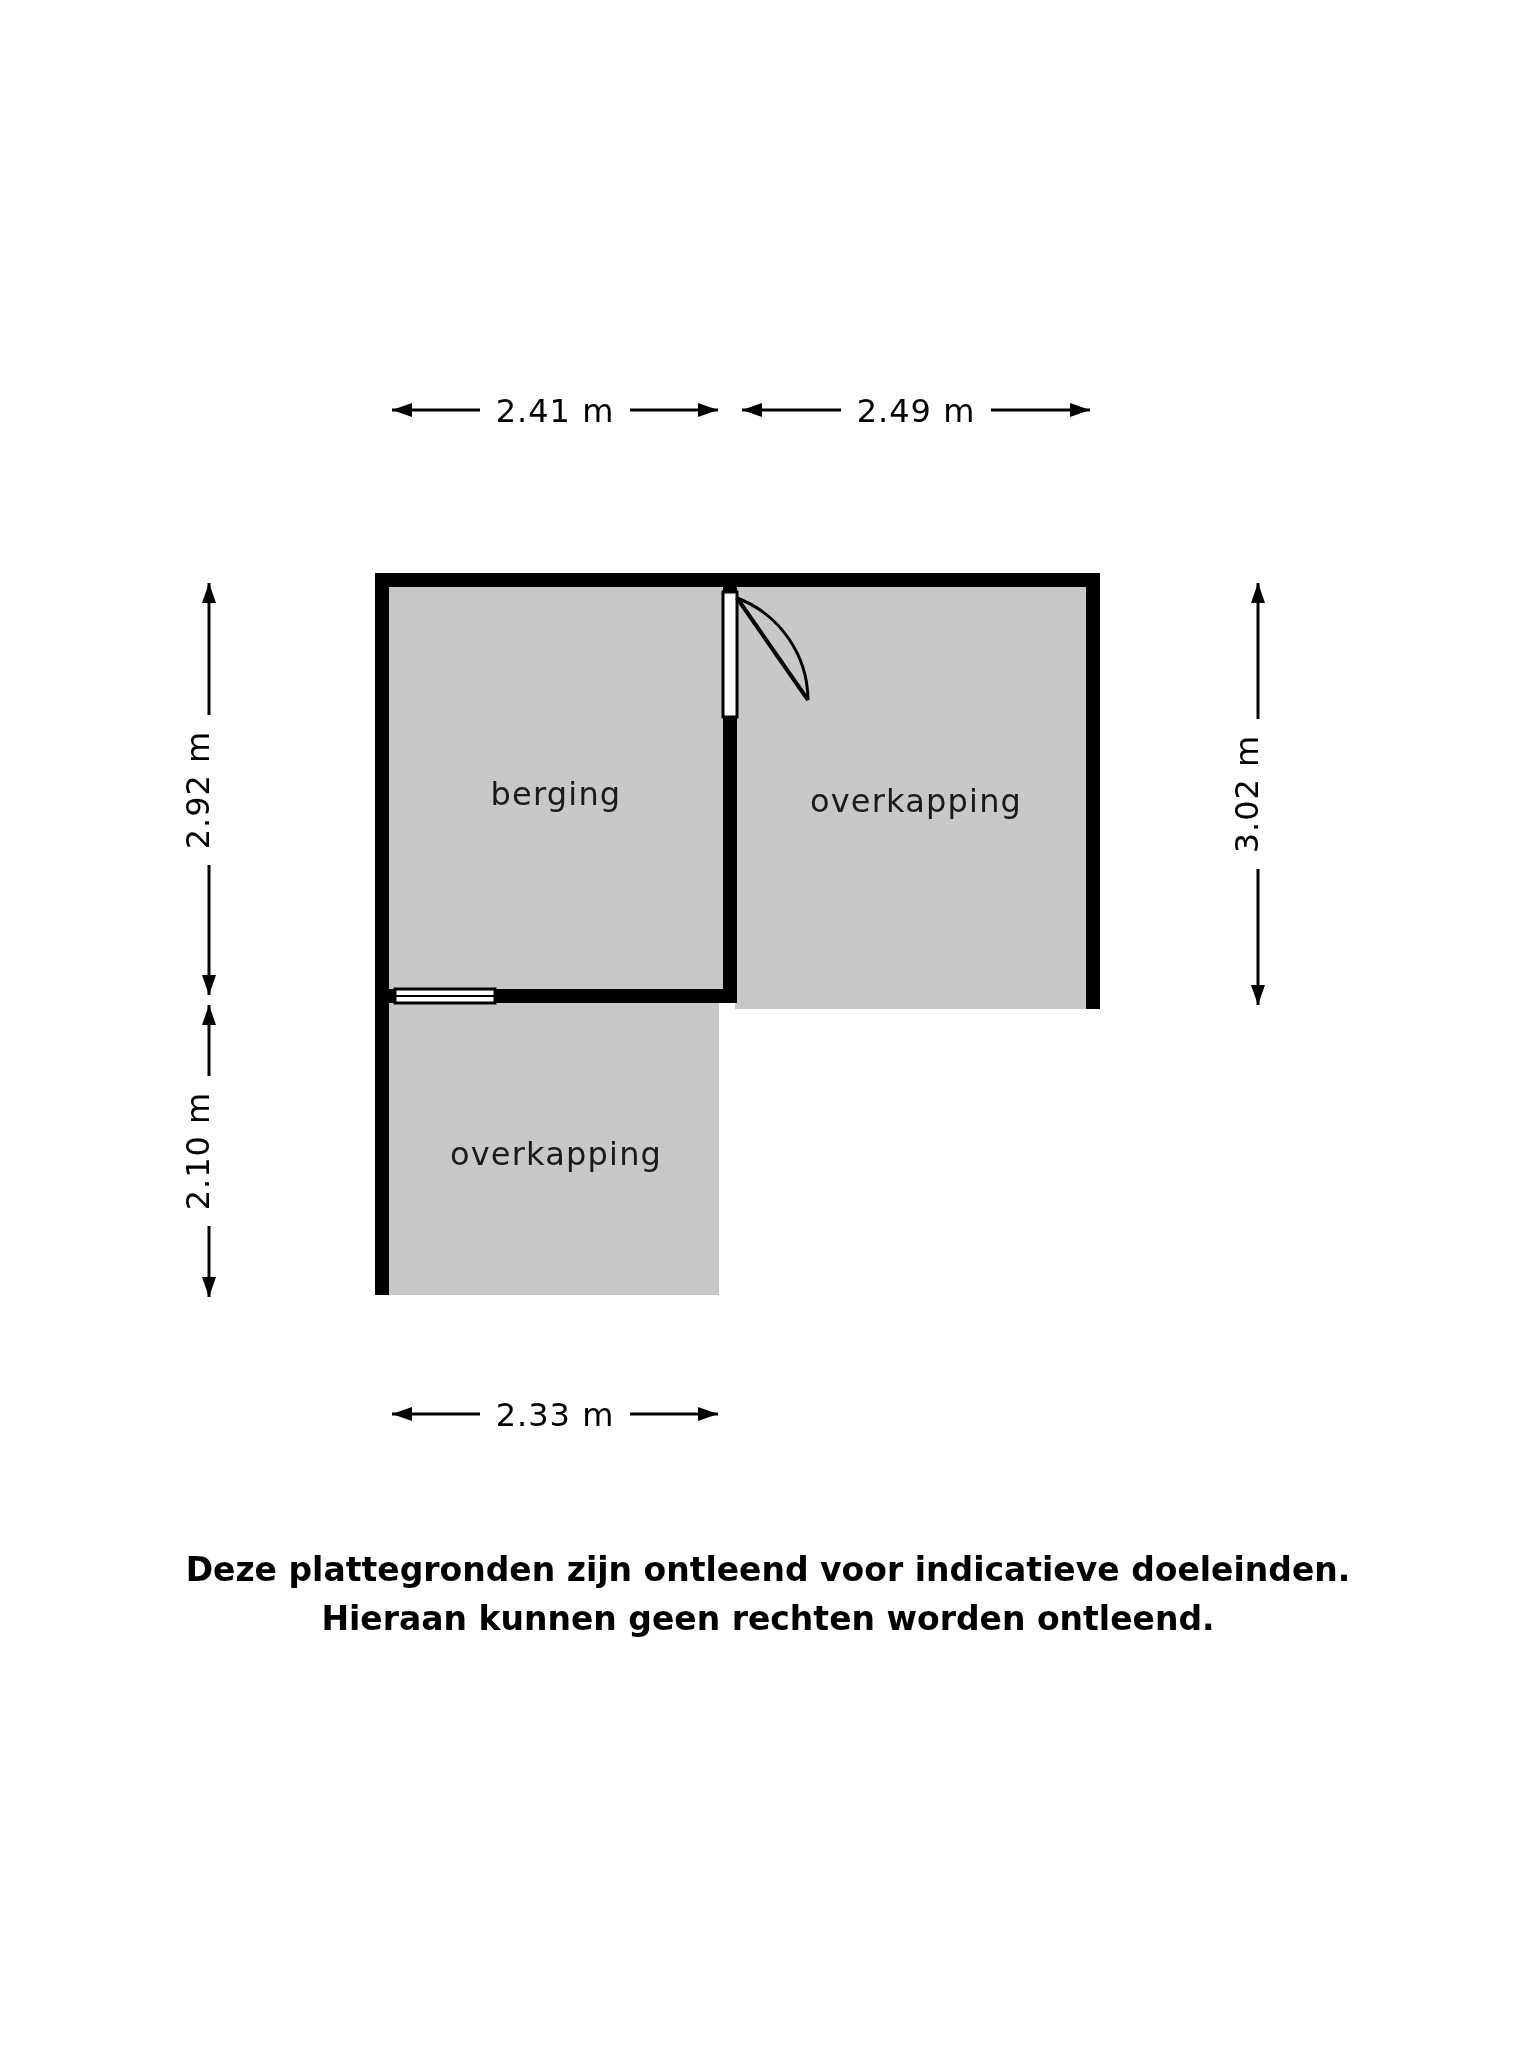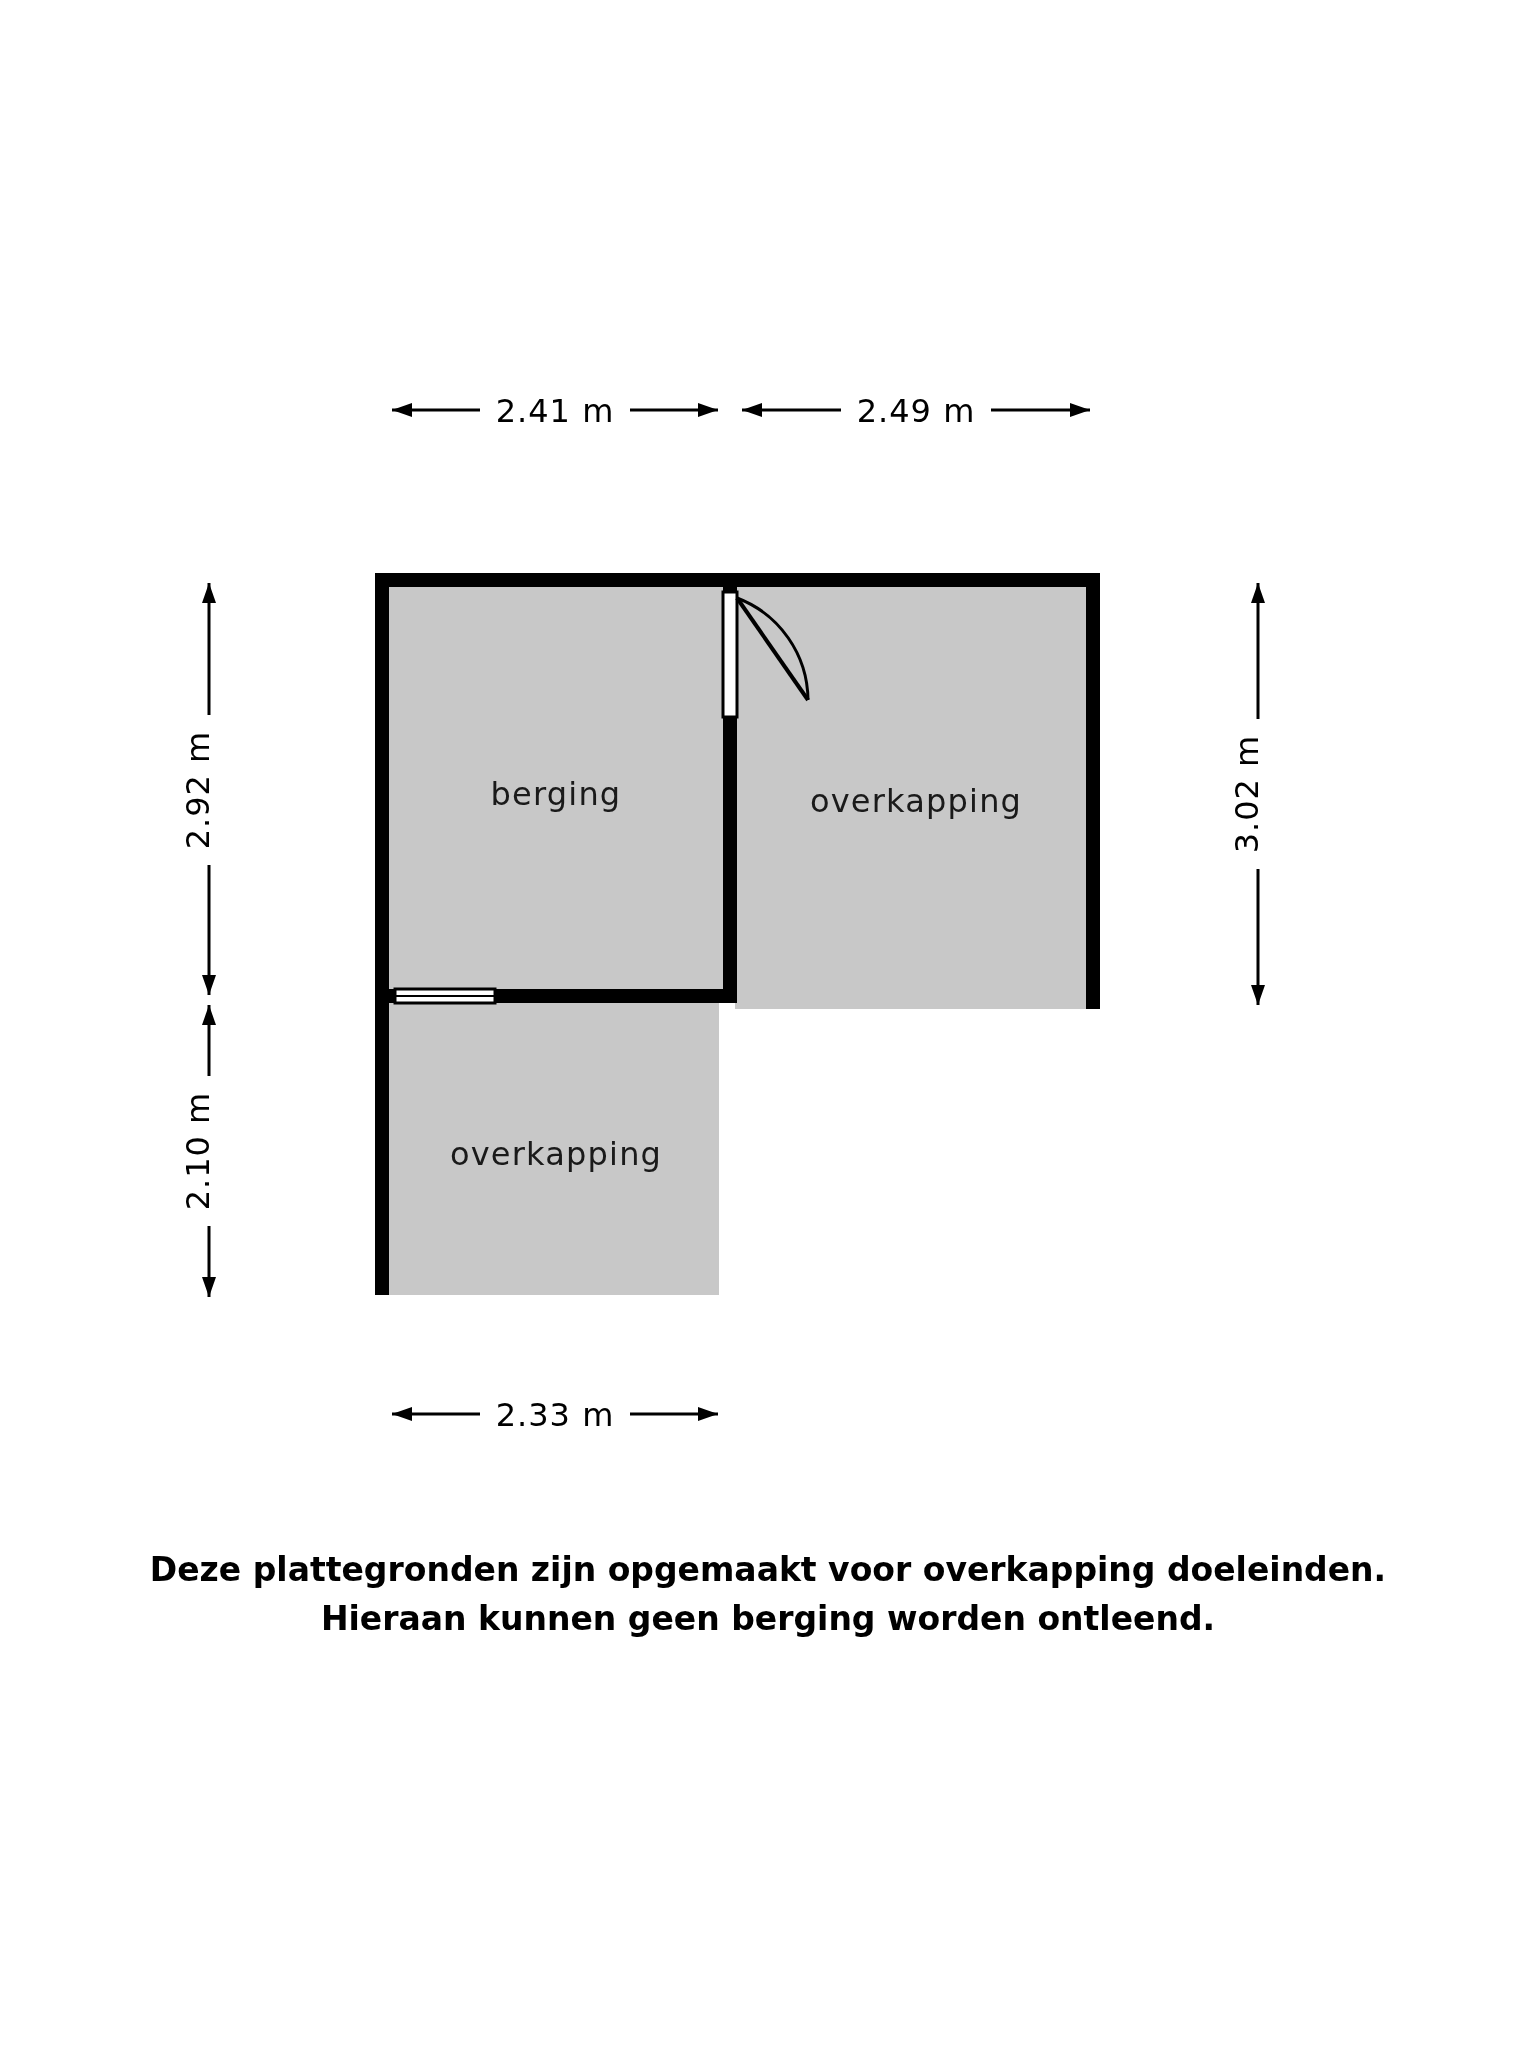--- a/index.html
+++ b/index.html
@@ -131,15 +131,15 @@
       <line x1="392" y1="1414" x2="718" y2="1414"></line>
       <polygon points="392,1414 412,1407 412,1421" fill="#000000" stroke="none"></polygon>
       <polygon points="718,1414 698,1407 698,1421" fill="#000000" stroke="none"></polygon>
     </g>
     <rect x="480" y="1392" width="150" height="44" fill="#ffffff" stroke="none"></rect>
     <text x="555" y="1426" text-anchor="middle" stroke="none" fill="#000000" font-family="DejaVu Sans, sans-serif" font-size="32" letter-spacing="1">2.33 m</text>
   </g>
 </svg>
 
 <div class="disclaimer">
-  <span class="disclaimer-line">Deze plattegronden zijn opgemaakt voor overkapping doeleinden.</span>
-  <span class="disclaimer-line">Hieraan kunnen geen berging worden ontleend.</span>
+  <span class="disclaimer-line">Deze plattegronden zijn ontleend voor indicatieve doeleinden.</span>
+  <span class="disclaimer-line">Hieraan kunnen geen rechten worden ontleend.</span>
 </div>
 
 </body></html>

